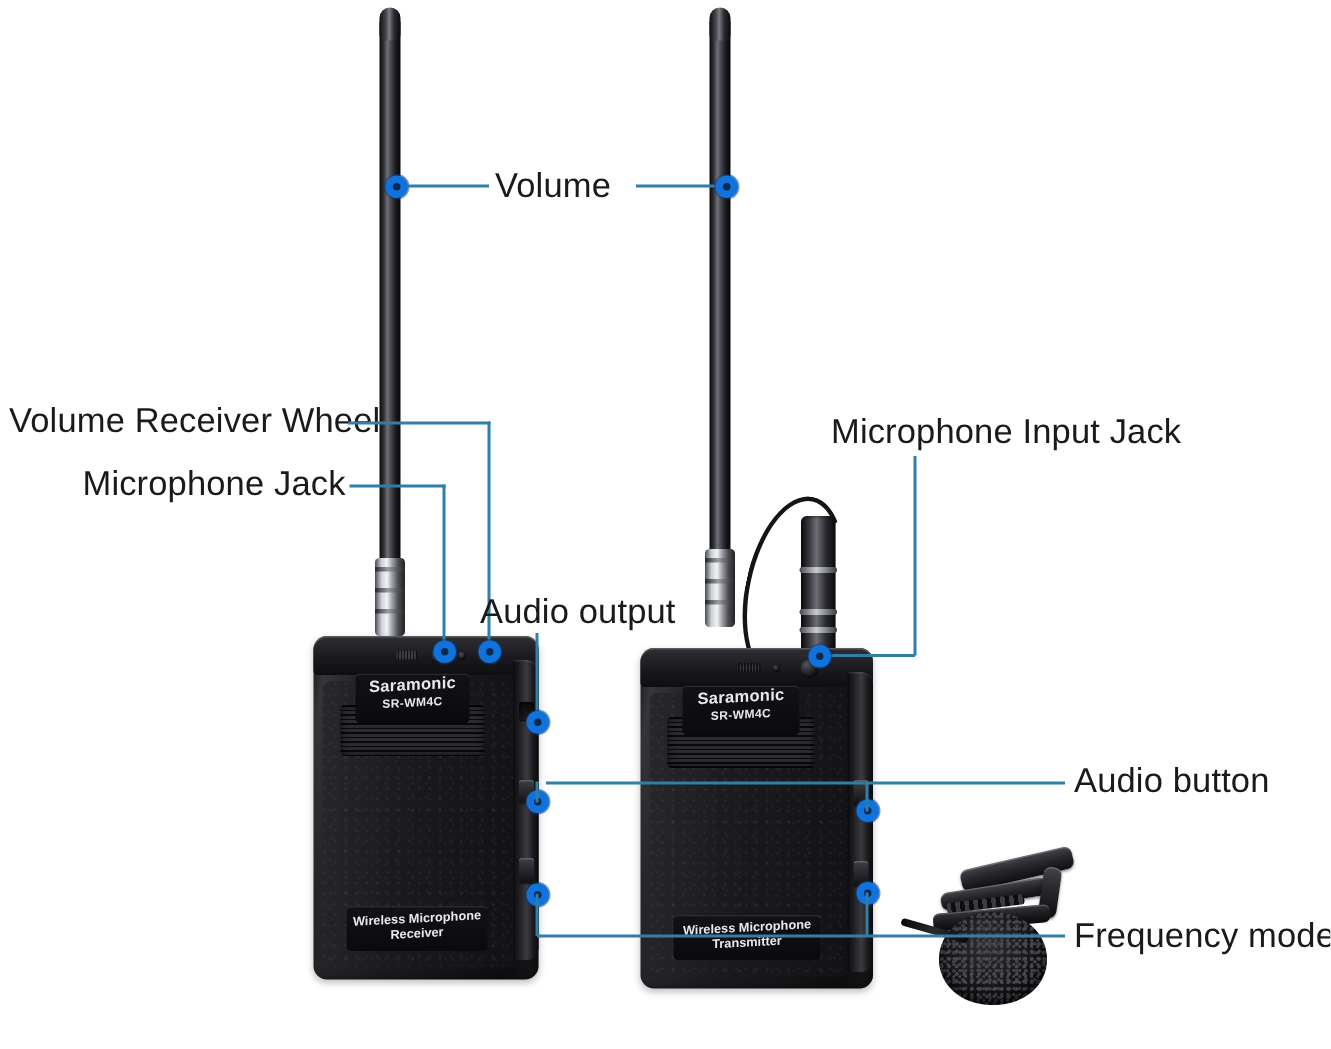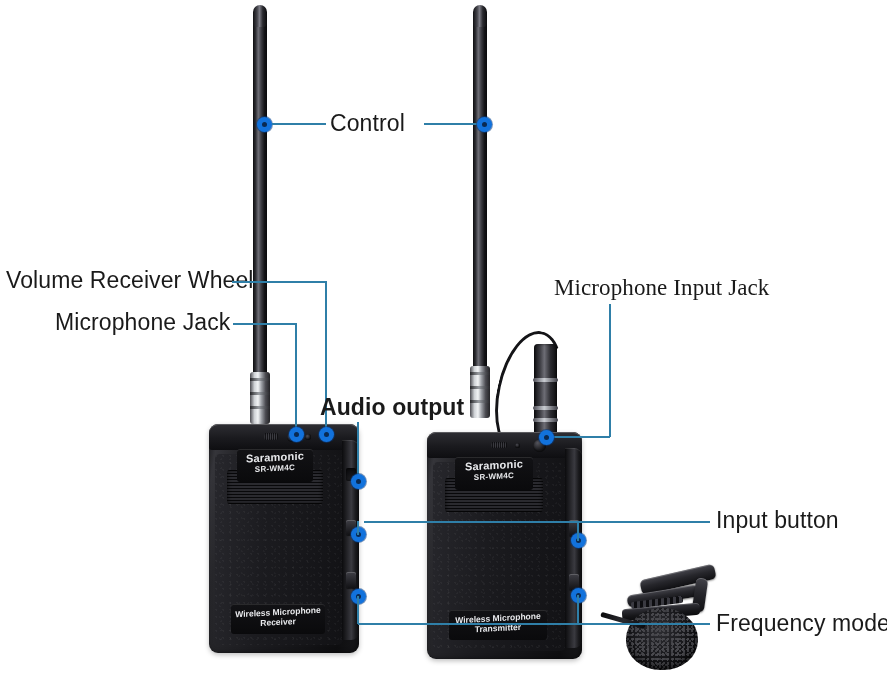--- a/index.html
+++ b/index.html
@@ -348,60 +348,60 @@
     <div class="clipteeth" style="left:631px; top:599px; width:52px; height:7px; transform:rotate(-7deg);"></div>
     <div class="cliparm" style="left:694px; top:578px; width:12px; height:34px; transform:rotate(8deg);"></div>
     <div class="clipbase" style="left:622px; top:606px; width:78px; height:12px; transform:rotate(-5deg);"></div>
     <div class="micfoam" style="left:626px; top:608px; width:72px; height:62px;"></div>
     <div class="cablestraight" style="left:600px; top:618px; width:46px; height:5px; transform:rotate(16deg); border-radius:3px;"></div>
   </div>
 
   <div>
     <div class="dot" style="left:264px; top:124px;"></div>
     <div class="lline h" style="left:272px; top:123px; width:54px;"></div>
-    <div class="label" style="left:330px; top:112px;">Control</div>
+    <div class="label" style="left:330px; top:112px;">Volume</div>
     <div class="lline h" style="left:424px; top:123px; width:54px;"></div>
     <div class="dot" style="left:484px; top:124px;"></div>
   </div>
 
   <div>
     <div class="label" style="left:6px; top:269px;">Volume Receiver Wheel</div>
     <div class="lline h" style="left:232px; top:281px; width:95px;"></div>
     <div class="lline v" style="left:325px; top:281px; height:152px;"></div>
     <div class="dot" style="left:326px; top:434px;"></div>
   </div>
 
   <div>
     <div class="label" style="left:55px; top:311px;">Microphone Jack</div>
     <div class="lline h" style="left:233px; top:323px; width:64px;"></div>
     <div class="lline v" style="left:295px; top:323px; height:110px;"></div>
     <div class="dot" style="left:296px; top:434px;"></div>
   </div>
 
   <div>
-    <div class="label" style="left:320px; top:396px;font-weight:bold;">Audio output</div>
+    <div class="label" style="left:320px; top:396px;">Audio output</div>
     <div class="lline v" style="left:357px; top:422px; height:58px;"></div>
     <div class="dot" style="left:358px; top:481px;"></div>
   </div>
 
   <div>
-    <div class="label" style="left:554px; top:276px;font-family:Liberation Serif, serif;">Microphone Input Jack</div>
+    <div class="label" style="left:554px; top:276px;">Microphone Input Jack</div>
     <div class="lline v" style="left:609px; top:304px; height:133px;"></div>
     <div class="lline h" style="left:552px; top:436px; width:58px;"></div>
     <div class="dot" style="left:546px; top:437px;"></div>
   </div>
 
   <div>
     <div class="dot" style="left:358px; top:534px;"></div>
     <div class="lline h" style="left:364px; top:521px; width:214px;"></div>
     <div class="lline v" style="left:357px; top:521px; height:14px;"></div>
     <div class="dot" style="left:578px; top:540px;"></div>
     <div class="lline v" style="left:577px; top:521px; height:20px;"></div>
     <div class="lline h" style="left:578px; top:521px; width:132px;"></div>
-    <div class="label" style="left:716px; top:509px;">Input button</div>
+    <div class="label" style="left:716px; top:509px;">Audio button</div>
   </div>
 
   <div>
     <div class="dot" style="left:358px; top:596px;"></div>
     <div class="lline v" style="left:357px; top:596px; height:28px;"></div>
     <div class="lline h" style="left:358px; top:623px; width:220px;"></div>
     <div class="dot" style="left:578px; top:595px;"></div>
     <div class="lline v" style="left:577px; top:595px; height:29px;"></div>
     <div class="lline h" style="left:578px; top:623px; width:132px;"></div>
     <div class="label" style="left:716px; top:612px;">Frequency mode</div>

